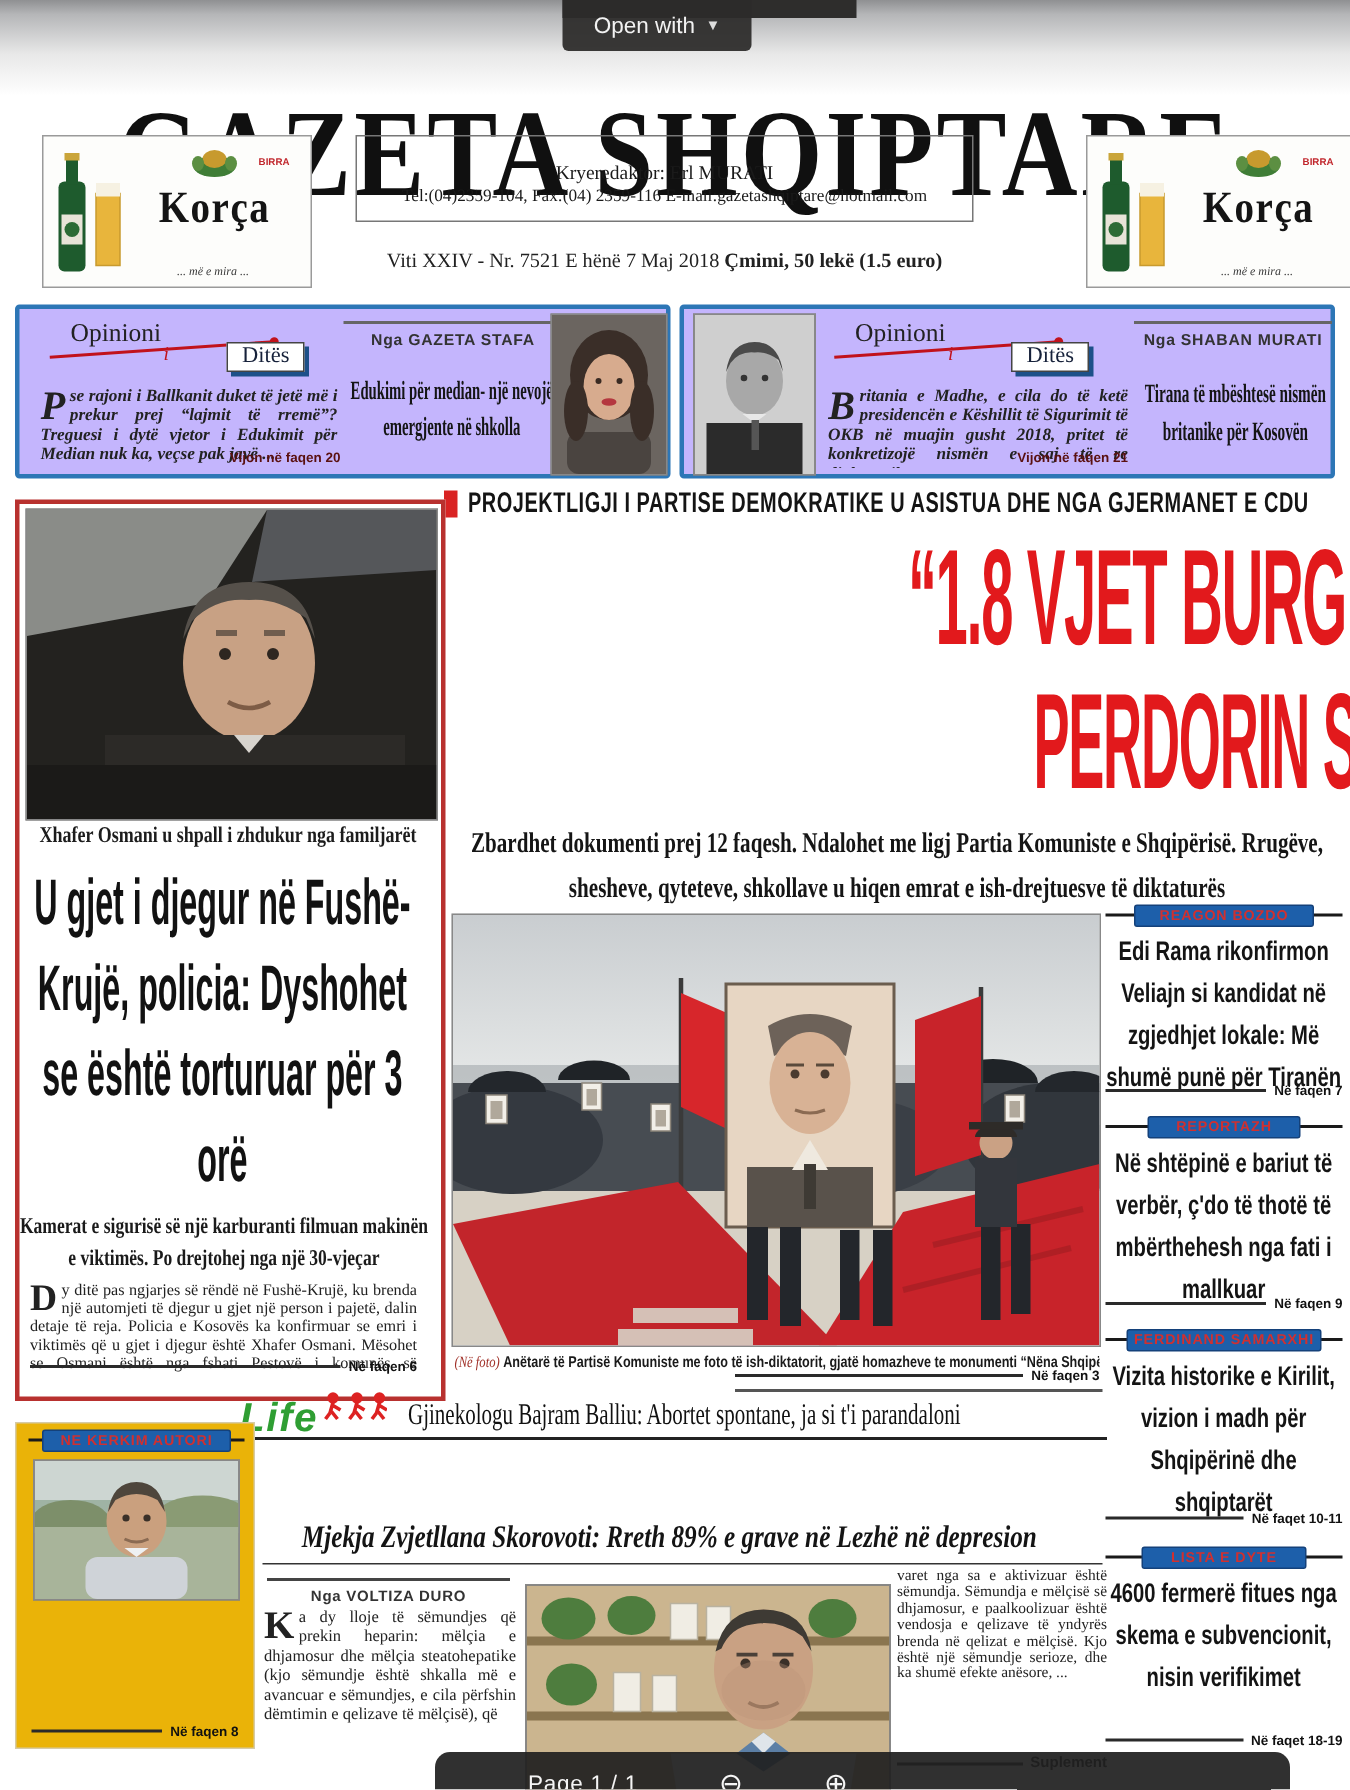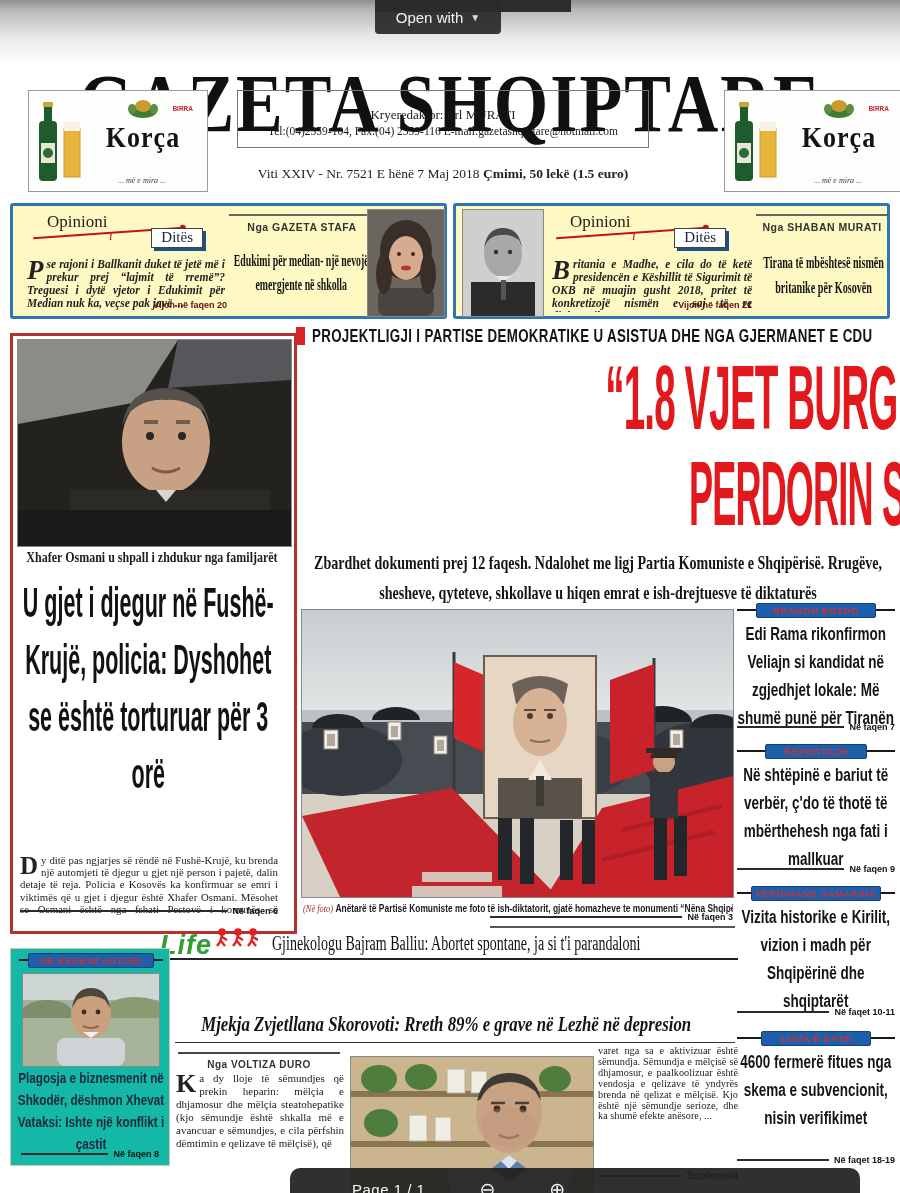--- a/index.html
+++ b/index.html
@@ -40,21 +40,21 @@
      font-family:"Liberation Serif",serif;font-style:italic;font-size:8px;color:#3a3a3a;}
   #infobox{left:237px;top:90px;width:412px;height:58px;border:1px solid #777;
      font-family:"Liberation Serif",serif;color:#1a1a1a;text-align:center;padding-top:5px;box-sizing:border-box;}
   #infobox .l1{font-size:13px;line-height:17px;margin-top:10px;}
   #infobox .l2{font-size:13px;line-height:17px;}
   #infobox .l3{font-size:11.5px;line-height:17px;}
   #issuerow{left:237px;top:166px;width:412px;text-align:center;font-family:"Liberation Serif",serif;
      font-size:13.5px;color:#222;}
   #issuerow .price{font-weight:bold;margin-left:0;}
   
-  .opbox{top:203px;height:116px;border:3px solid #2d76b6;border-radius:3px;background:#fef9c3;box-sizing:border-box;}
+  .opbox{top:203px;height:116px;border:3px solid #2d76b6;border-radius:3px;background:#c4b5fd;box-sizing:border-box;}
   .oplogo{position:absolute;width:170px;height:42px;}
   .oplogo .op1{position:absolute;left:14px;top:0;font-family:"Liberation Serif",serif;font-size:17px;color:#222;}
   .oplogo .opline{position:absolute;left:0;top:20px;width:150px;border-top:2px solid #c1121c;transform:rotate(-4deg);}
   .oplogo .opline::after{content:"";position:absolute;right:-3px;top:-4px;width:6px;height:6px;border-radius:50%;background:#c1121c;}
   .oplogo .opi{position:absolute;left:76px;top:16px;font-family:"Liberation Serif",serif;font-style:italic;
       font-size:13px;color:#c1121c;}
   .oplogo .op2{position:absolute;right:0;top:16px;font-family:"Liberation Serif",serif;font-size:15px;color:#16213a;
       background:#fff;border:1px solid #444;padding:0 9px 1px 9px;box-shadow:3px 3px 0 #1d5089;}
   .opbody{position:absolute;font-family:"Liberation Serif",serif;font-weight:bold;font-size:11.5px;
       line-height:13px;color:#222;text-align:justify;overflow:hidden;font-style:italic;}
@@ -117,21 +117,21 @@
   #skoro-rule{left:175px;top:1042px;width:560px;border-top:1.5px solid #333;}
   #volt-by{left:178px;top:1052px;width:162px;text-align:center;font-size:10px;font-weight:bold;
      letter-spacing:.5px;color:#333;}
   #volt-by::before{content:"";display:block;border-top:2px solid #444;margin-bottom:5px;}
   #volt-body{left:176px;top:1072px;width:168px;height:118px;font-family:"Liberation Serif",serif;
      font-size:11px;line-height:13px;color:#222;text-align:justify;overflow:hidden;}
   #volt-body::first-letter{float:left;font-size:26px;line-height:22px;padding:1px 3px 0 0;font-weight:bold;}
   #right-mini{left:598px;top:1046px;width:140px;height:112px;font-family:"Liberation Serif",serif;
      font-size:10.3px;line-height:10.9px;color:#222;text-align:justify;overflow:hidden;}
   
-  #crimebox{left:10px;top:948px;width:160px;height:218px;background:#14b8a6;border:1px solid #d6cba6;box-sizing:border-box;}
+  #crimebox{left:10px;top:948px;width:160px;height:218px;background:#eab308;border:1px solid #d6cba6;box-sizing:border-box;}
   #crime-hl{left:2px;top:118px;position:absolute;width:156px;}
   #crime-hl .inner{width:200px;transform:scaleX(.78);font-weight:800;font-size:15px;line-height:22px;
      text-align:center;color:#20293a;}
 </style>
 </head>
 <body>
 
 <div id="page">
 
   <div id="topfade" class="abs"></div>
@@ -280,20 +280,23 @@
       <rect x="52" y="150" width="200" height="56" fill="#2c2a27"></rect>
       <polygon points="138,150 148,162 158,150" fill="#d8d4ce"></polygon>
       <rect x="0" y="170" width="273" height="36" fill="#1b1a18"></rect>
     </svg>
   </div>
   <div id="ls-caption" class="abs">
     <div class="inner ox">Xhafer Osmani u shpall i zhdukur nga familjarët</div>
   </div>
   <div id="ls-headline" class="abs">
     <div class="inner ox">U gjet i djegur në Fushë-Krujë, policia: Dyshohet se është torturuar për 3 orë</div>
+  </div>
+  <div id="ls-subhead" class="abs">
+    <div class="inner ox">Kamerat e sigurisë së një karburanti filmuan makinën e viktimës. Po drejtohej nga një 30-vjeçar</div>
   </div>
   <div id="ls-body" class="abs">Dy ditë pas ngjarjes së rëndë në Fushë-Krujë, ku brenda një automjeti të djegur u gjet një person i pajetë, dalin detaje të reja. Policia e Kosovës ka konfirmuar se emri i viktimës që u gjet i djegur është Xhafer Osmani. Mësohet se Osmani është nga fshati Pestovë i komunës së Vushtrrisë, Zëdhënësi i policisë për rajonin e Mitrovicës ...</div>
   <div class="pref" style="left:20px;top:906px;width:258px;">
     <div class="ln"></div>
       <span class="pt">Në faqen 6</span>
   </div>
 
   <div class="photo-frame abs" style="left:301px;top:609px;width:431px;height:287px;background:#dfe3e4;">
     <svg width="431" height="287" viewBox="0 0 431 287">
       <defs>
@@ -496,23 +499,20 @@
         <rect x="0" y="44" width="136" height="48" fill="#a8b49a"></rect>
         <ellipse cx="68" cy="40" rx="20" ry="24" fill="#caa07e"></ellipse>
         <path d="M49 34 Q52 14 68 14 Q84 14 87 34 L82 26 Q68 18 54 26 Z" fill="#4e463c"></path>
         <circle cx="61" cy="38" r="2.4" fill="#3a3028"></circle>
         <circle cx="75" cy="38" r="2.4" fill="#3a3028"></circle>
         <path d="M60 52 Q68 56 76 52" stroke="#8a6a52" stroke-width="2" fill="none"></path>
         <rect x="34" y="64" width="68" height="28" rx="8" fill="#cfd3d8"></rect>
         <polygon points="68,64 60,58 76,58" fill="#eef0f2"></polygon>
       </svg>
     </div>
-    <div id="crime-hl">
-      <div class="inner ox">Plagosja e biznesmenit në Shkodër, dëshmon Xhevat Vataksi: Ishte një konflikt i çastit</div>
-    </div>
     <div class="pref" style="left:10px;top:200px;width:138px;">
       <div class="ln"></div>
         <span class="pt">Në faqen 8</span>
     </div>
   </div>
 
   <div id="ow-strip" class="abs"></div>
   <div id="ow-btn" class="abs">
     <span>Open with</span>
     <span class="caret">▼</span>

